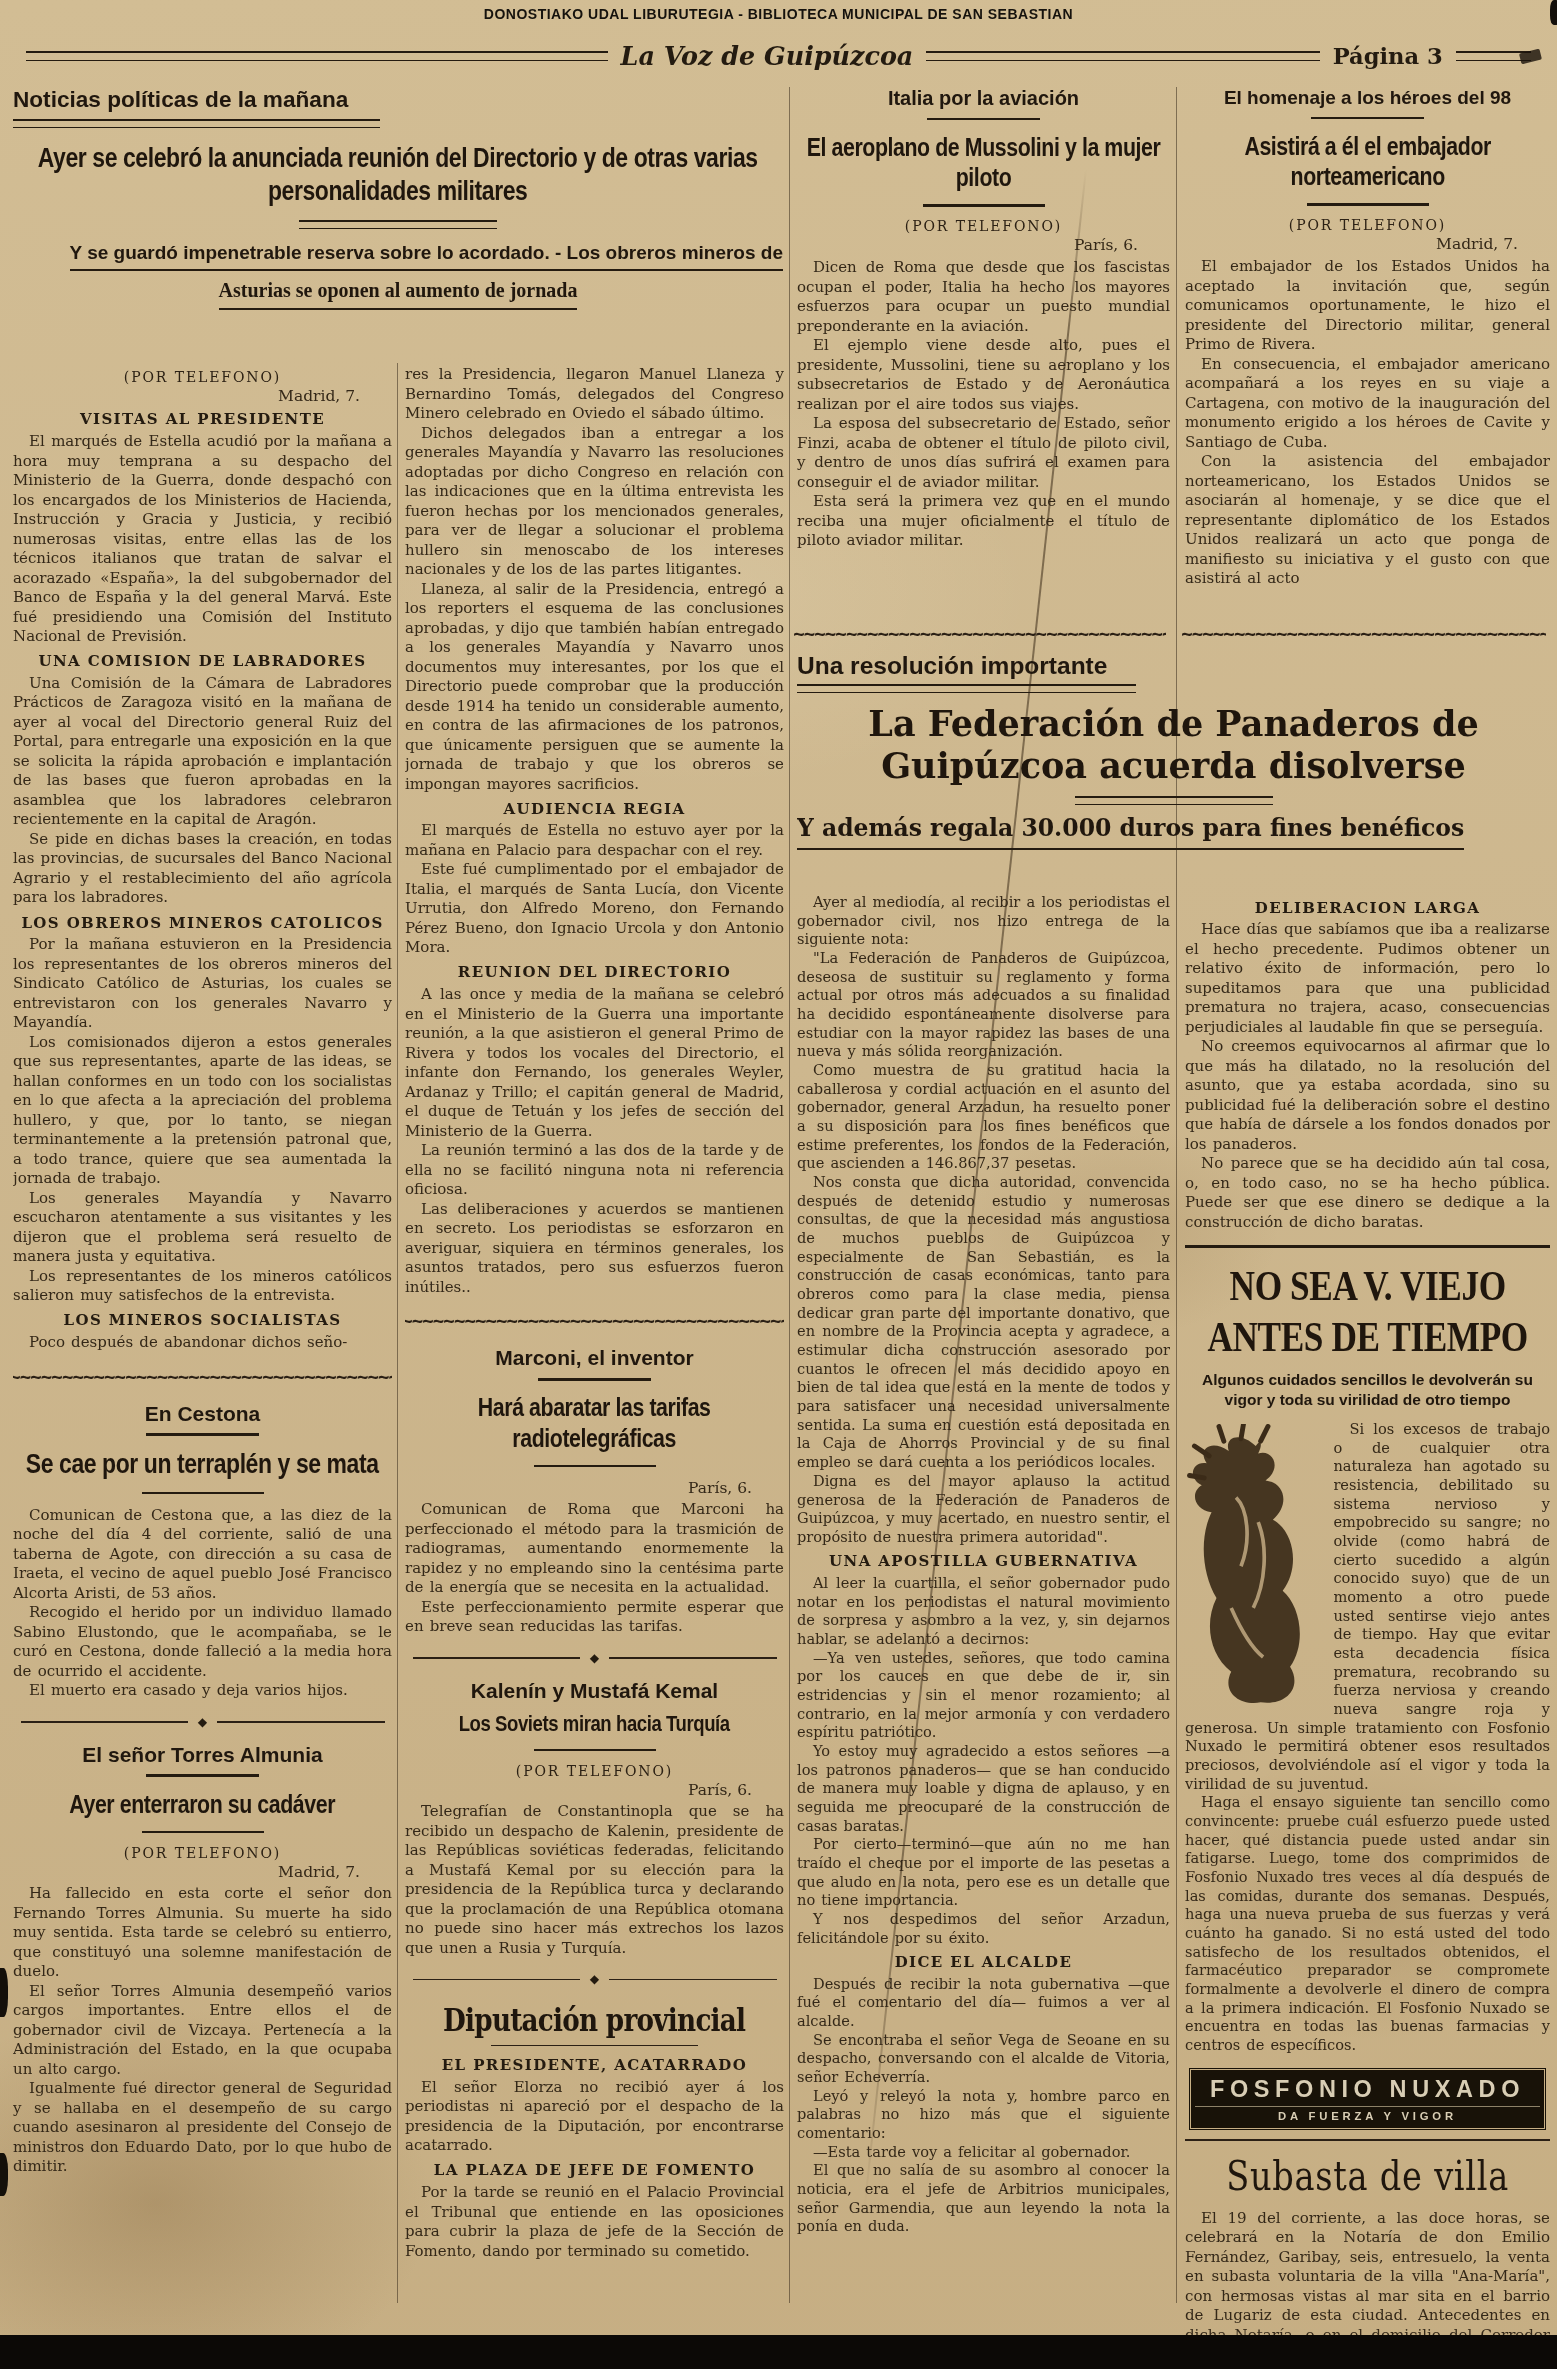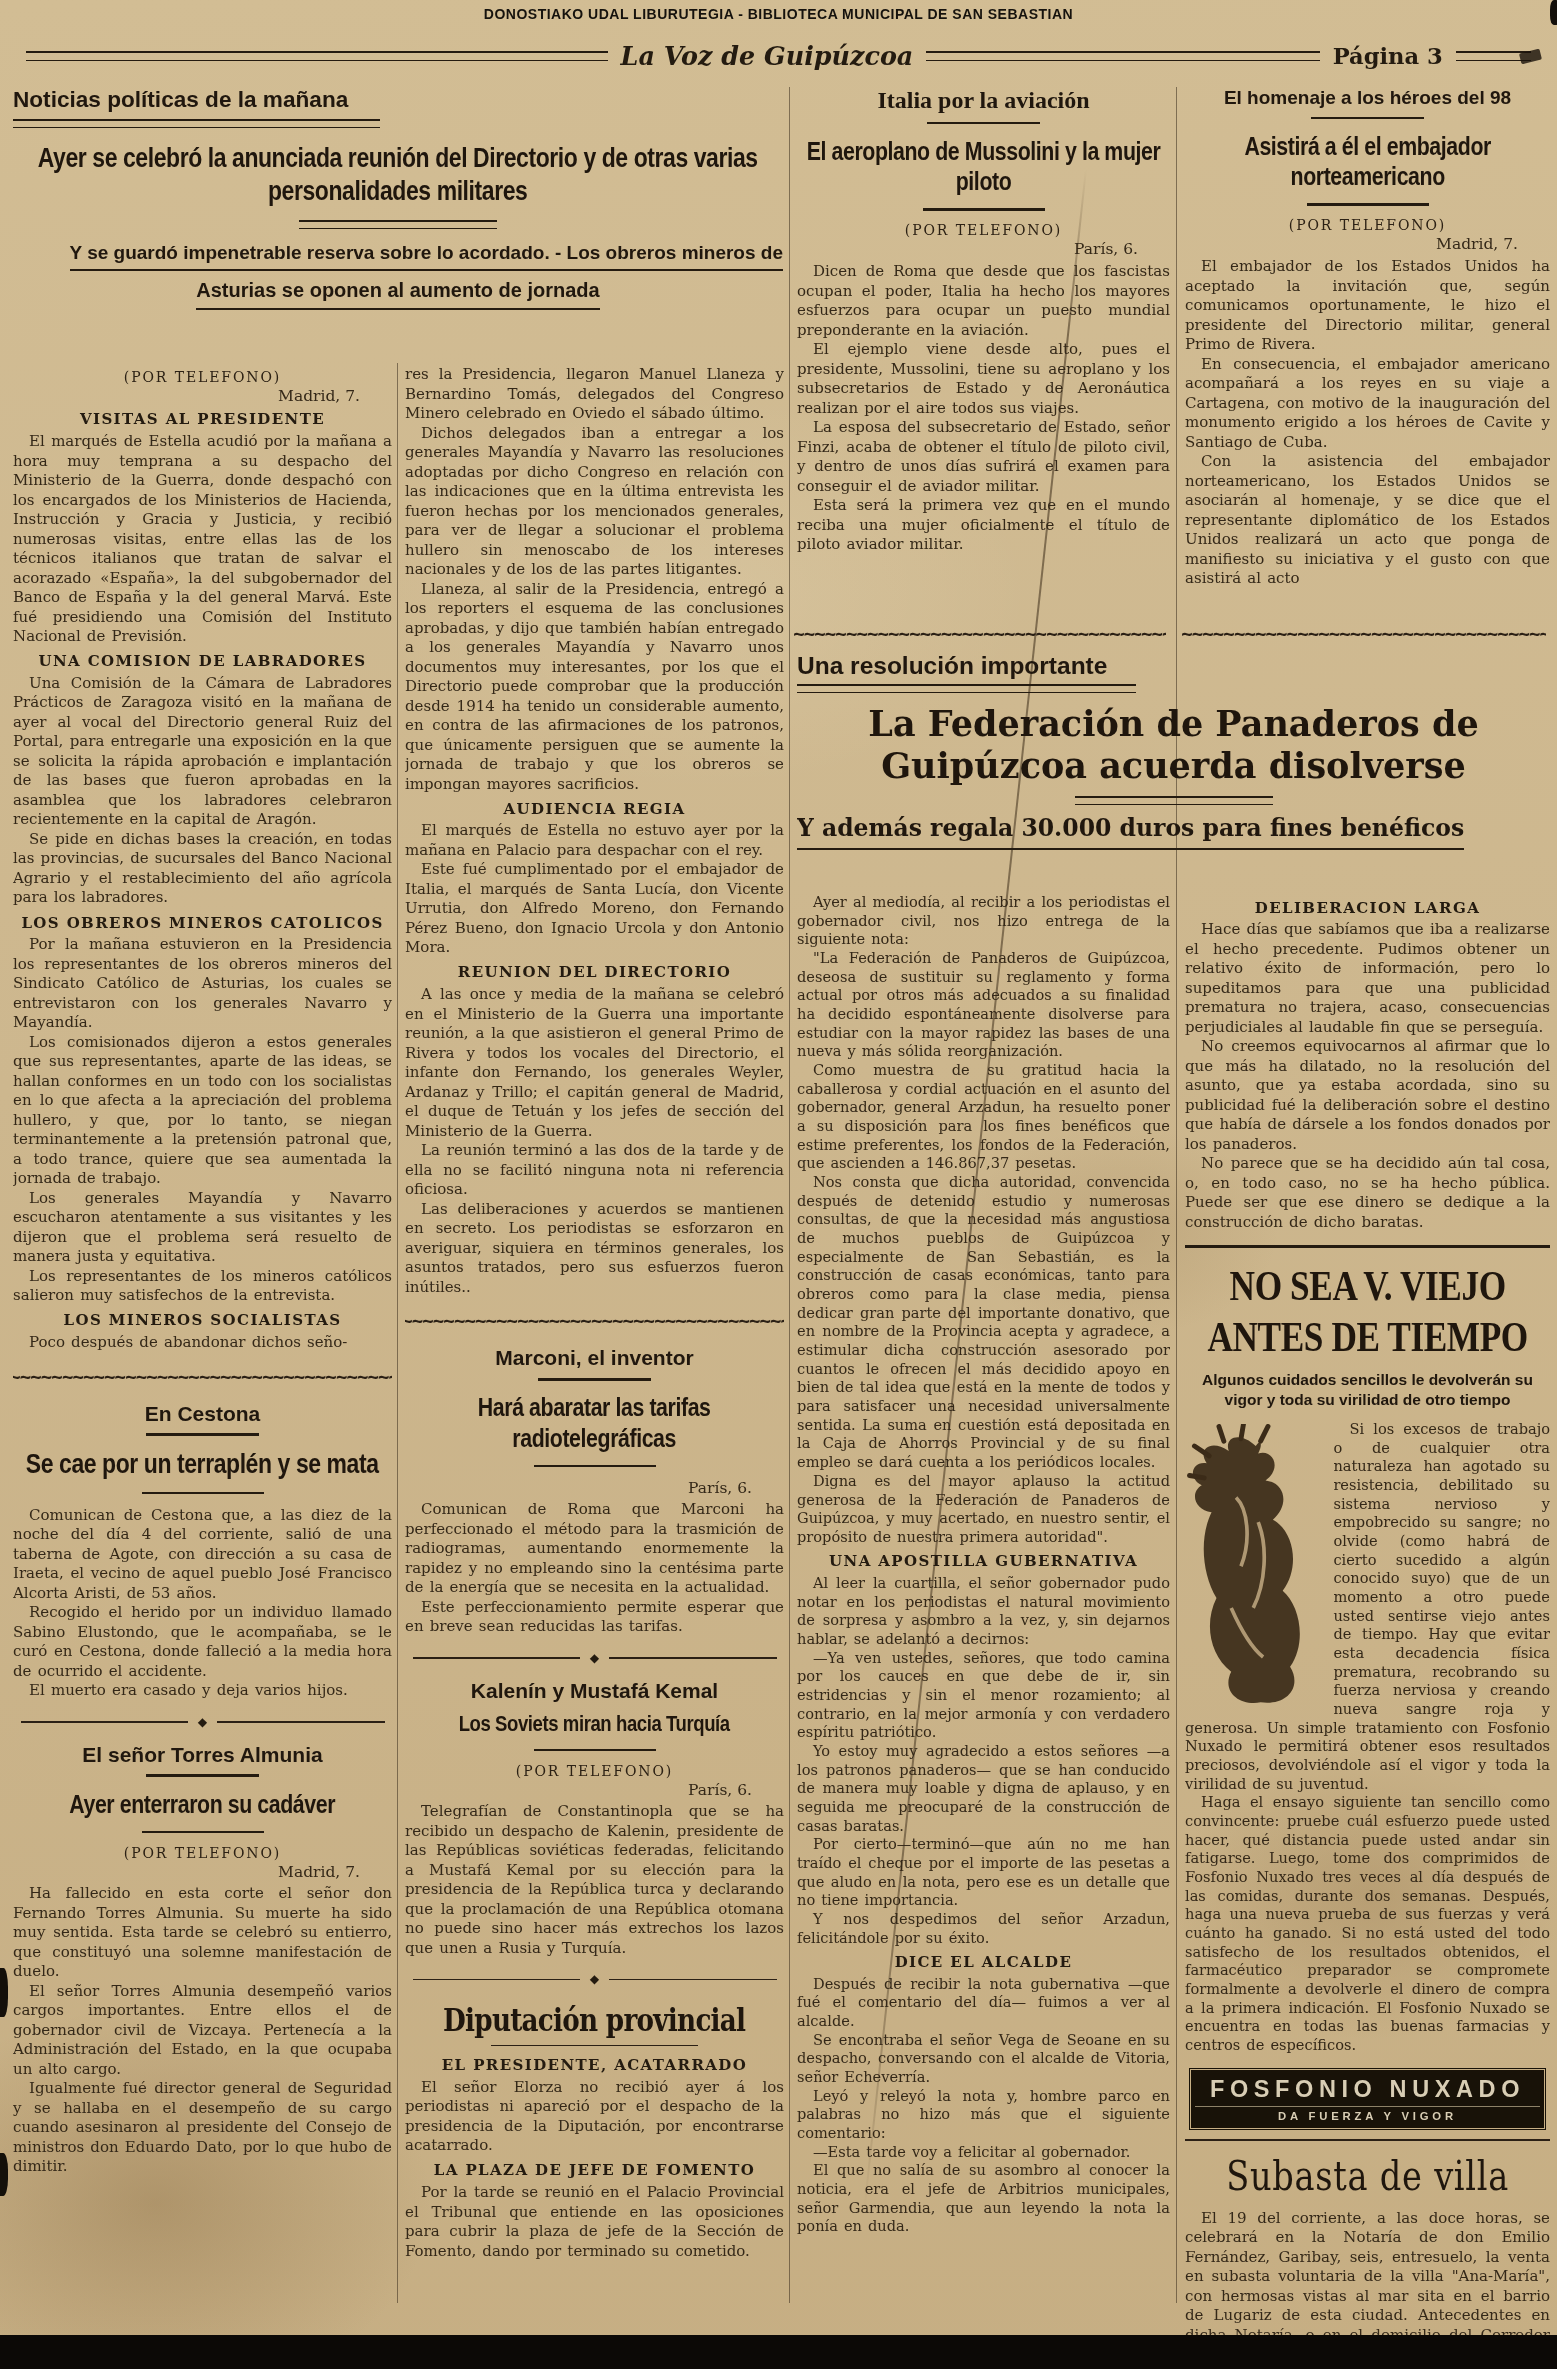--- a/index.html
+++ b/index.html
@@ -92,21 +92,21 @@
   <div class="smudge"></div>
 
   <section class="col" style="left:13px;top:87px;width:770px;height:279px;">
     <div class="kicker" style="font-size:22.6px;">Noticias políticas de la mañana</div>
     <div class="kickrule kickrule-dbl" style="margin:5.6px 0 13px;width:367px;"></div>
     <h1 class="hl" style="font-size:28px;margin:3.8px 0 0;">
         <span class="cond">Ayer se celebró la anunciada reunión del Directorio y de otras varias personalidades militares</span>
       </h1>
     <div class="rule-c2"></div>
     <div style="text-align:right;margin-top:1.9px;"><span class="deckline" style="font-size:19px;">Y se guardó impenetrable reserva sobre lo acordado. - Los obreros mineros de</span></div>
-    <div style="text-align:center;margin-top:7.5px;"><span class="deckline" style="font-size:20px;">Asturias se oponen al aumento de jornada</span></div>
+    <div style="text-align:center;margin-top:7.5px;"><span class="deckline" style="font-size:20px;font-family:Liberation Serif, serif;">Asturias se oponen al aumento de jornada</span></div>
   </section>
 
   <div class="col" style="left:13px;top:365px;width:379px;height:1970px;">
     <div class="phone">(POR TELEFONO)</div>
     <div class="dateline">Madrid, 7.</div>
     <div class="subhead">VISITAS AL PRESIDENTE</div>
     <p class="b">El marqués de Estella acudió por la mañana a hora muy temprana a su despacho del Ministerio de la Guerra, donde despachó con los encargados de los Ministerios de Hacienda, Instrucción y Gracia y Justicia, y recibió numerosas visitas, entre ellas las de los técnicos italianos que tratan de salvar el acorazado «España», la del subgobernador del Banco de España y la del general Marvá. Este fué presidiendo una Comisión del Instituto Nacional de Previsión.</p>
     <div class="subhead">UNA COMISION DE LABRADORES</div>
     <p class="b">Una Comisión de la Cámara de Labradores Prácticos de Zaragoza visitó en la mañana de ayer al vocal del Directorio general Ruiz del Portal, para entregarle una exposición en la que se solicita la rápida aprobación e implantación de las bases que fueron aprobadas en la asamblea que los labradores celebraron recientemente en la capital de Aragón.</p>
     <p class="b">Se pide en dichas bases la creación, en todas las provincias, de sucursales del Banco Nacional Agrario y el restablecimiento del año agrícola para los labradores.</p>
@@ -202,21 +202,21 @@
         </h2>
       <div class="thin-rule" style="width:207px;margin:5.6px auto 9.4px;"></div>
       <div class="subhead">EL PRESIDENTE, ACATARRADO</div>
       <p class="b">El señor Elorza no recibió ayer á los periodistas ni apareció por el despacho de la presidencia de la Diputación, por encontrarse acatarrado.</p>
       <div class="subhead">LA PLAZA DE JEFE DE FOMENTO</div>
       <p class="b">Por la tarde se reunió en el Palacio Provincial el Tribunal que entiende en las oposiciones para cubrir la plaza de jefe de la Sección de Fomento, dando por terminado su cometido.</p>
     </section>
   </div>
 
   <div class="col" style="left:797px;top:87px;width:373px;height:556px;">
-    <div class="kicker kicker-c" style="font-size:24px;font-family:Liberation Serif, serif;">Italia por la aviación</div>
+    <div class="kicker kicker-c" style="font-size:20px;">Italia por la aviación</div>
     <div class="kickrule"></div>
     <h2 class="hl" style="font-size:26px;margin:7.5px 0 0;">
         <span class="cond">El aeroplano de Mussolini y la mujer piloto</span>
       </h2>
     <div class="rule-c"></div>
     <div class="phone">(POR TELEFONO)</div>
     <div class="dateline">París, 6.</div>
     <p class="b">Dicen de Roma que desde que los fascistas ocupan el poder, Italia ha hecho los mayores esfuerzos para ocupar un puesto mundial preponderante en la aviación.</p>
     <p class="b">El ejemplo viene desde alto, pues el presidente, Mussolini, tiene su aeroplano y los subsecretarios de Estado y de Aeronáutica realizan por el aire todos sus viajes.</p>
     <p class="b">La esposa del subsecretario de Estado, señor Finzi, acaba de obtener el título de piloto civil, y dentro de unos días sufrirá el examen para conseguir el de aviador militar.</p>

